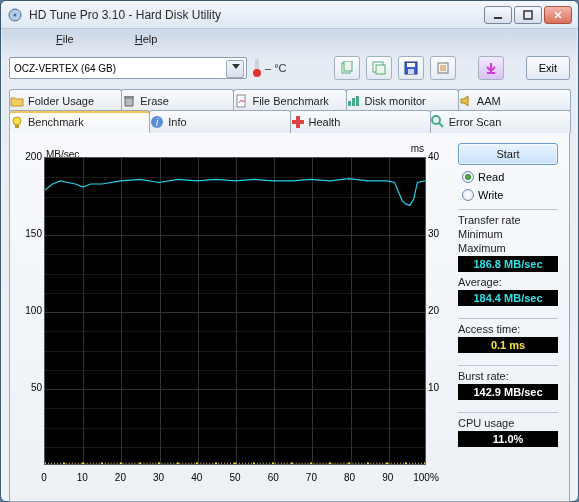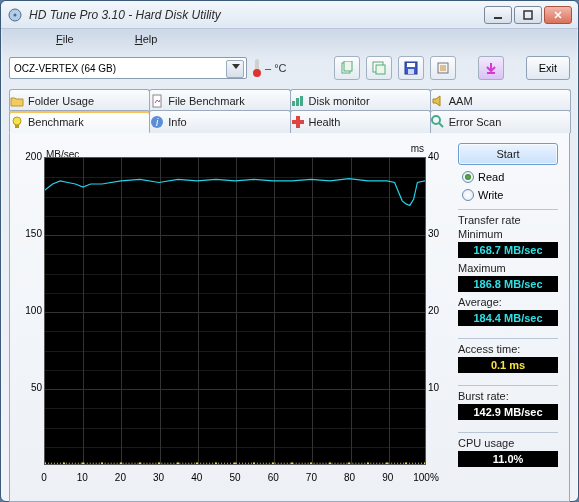--- a/index.html
+++ b/index.html
@@ -17,21 +17,21 @@
   .titlebar {
     height: 28px; display: flex; align-items: center; padding: 0 6px;
     background: linear-gradient(#f3f7fb, #dfe8f3);
     border-bottom: 1px solid #b8c6d8;
     border-radius: 6px 6px 0 0;
   }
   .titlebar-icon {
     width: 16px; height: 16px; margin-right: 6px;
     display: inline-block;
   }
-  .titlebar-text { font-size: 12px; color: #2b2b2b; flex: 1; font-style: italic; }
+  .titlebar-text { font-size: 12px; color: #2b2b2b; flex: 1; }
   .winbtns { display: flex; gap: 2px; }
   .winbtn {
     width: 28px; height: 18px; border: 1px solid #79899c; border-radius: 3px;
     background: linear-gradient(#f7f9fc, #d6dfeb);
     display: flex; align-items: center; justify-content: center;
     font-size: 10px; color: #333;
   }
   .winbtn.close { background: linear-gradient(#f3b7ab, #d9715c); border-color: #a9533f; color: #fff; }
 
   .menubar { height: 20px; padding: 0 8px; display: flex; align-items: center; font-size: 11px; color: #222; }
@@ -225,20 +225,27 @@
     <button class="exitbtn">Exit</button>
   </div>
 
   <div class="tabarea">
     <div class="tabrow top">
       <div class="tab">
         <span class="tab-icon"><svg viewBox="0 0 14 14">
               <path d="M1 4h4l1 1h7v7H1z" fill="#f2cd5e" stroke="#b8933a"></path>
             </svg></span>
         <span>Folder Usage</span>
+      </div>
+      <div class="tab">
+        <span class="tab-icon"><svg viewBox="0 0 14 14">
+              <path d="M3 4h8v8H3z" fill="#bbb" stroke="#666"></path>
+              <rect x="2" y="2" width="10" height="2" fill="#888"></rect>
+            </svg></span>
+        <span>Erase</span>
       </div>
       <div class="tab">
         <span class="tab-icon"><svg viewBox="0 0 14 14">
               <rect x="3" y="1" width="8" height="12" fill="#fff" stroke="#888"></rect>
               <path d="M5 9l2-3 2 2 1-2" stroke="#d04aa0" fill="none"></path>
             </svg></span>
         <span>File Benchmark</span>
       </div>
       <div class="tab">
         <span class="tab-icon"><svg viewBox="0 0 14 14">
@@ -370,21 +377,20 @@
           <span>Read</span>
         </div>
         <div class="radio-row">
           <span class="radio"></span>
           <span>Write</span>
         </div>
 
         <div class="group">
           <div class="glabel">Transfer rate</div>
           <div class="glabel">Minimum</div>
-          <div class="valbox cyan">168.7 MB/sec</div>
           <div class="glabel">Maximum</div>
           <div class="valbox cyan">186.8 MB/sec</div>
           <div class="glabel">Average:</div>
           <div class="valbox cyan">184.4 MB/sec</div>
         </div>
 
         <div class="group">
           <div class="glabel">Access time:</div>
           <div class="valbox yellow">0.1 ms</div>
         </div>

